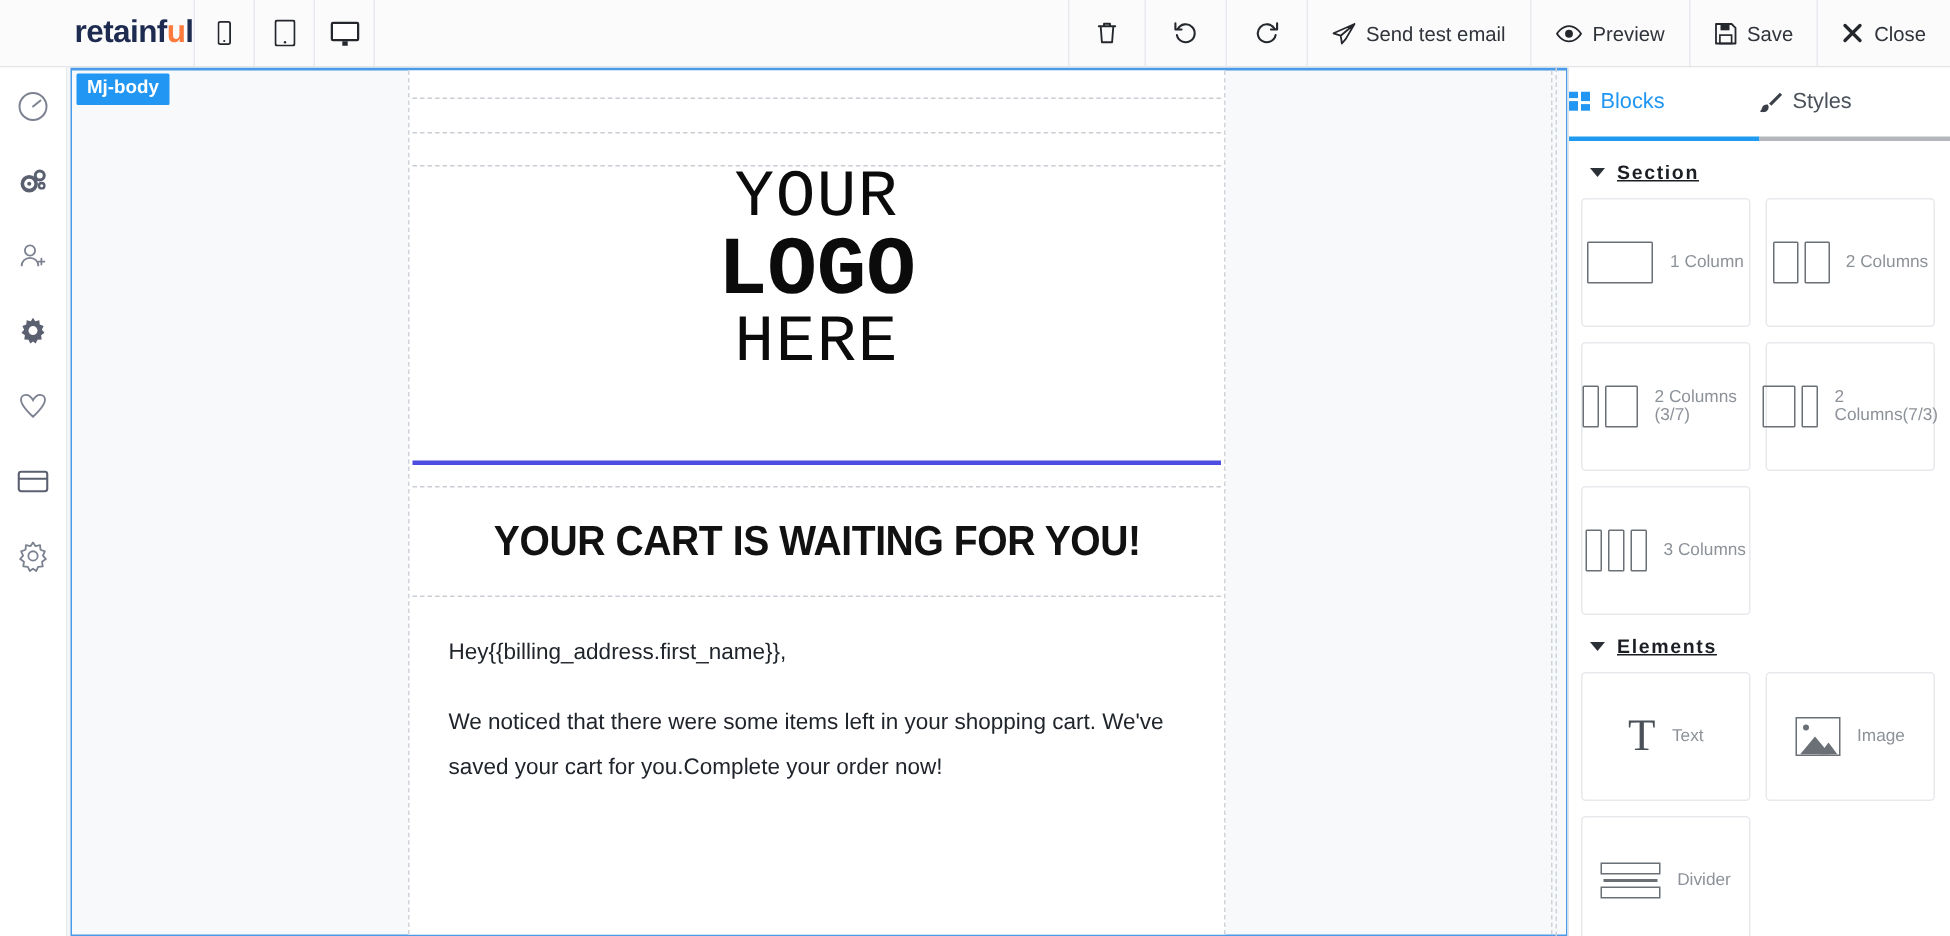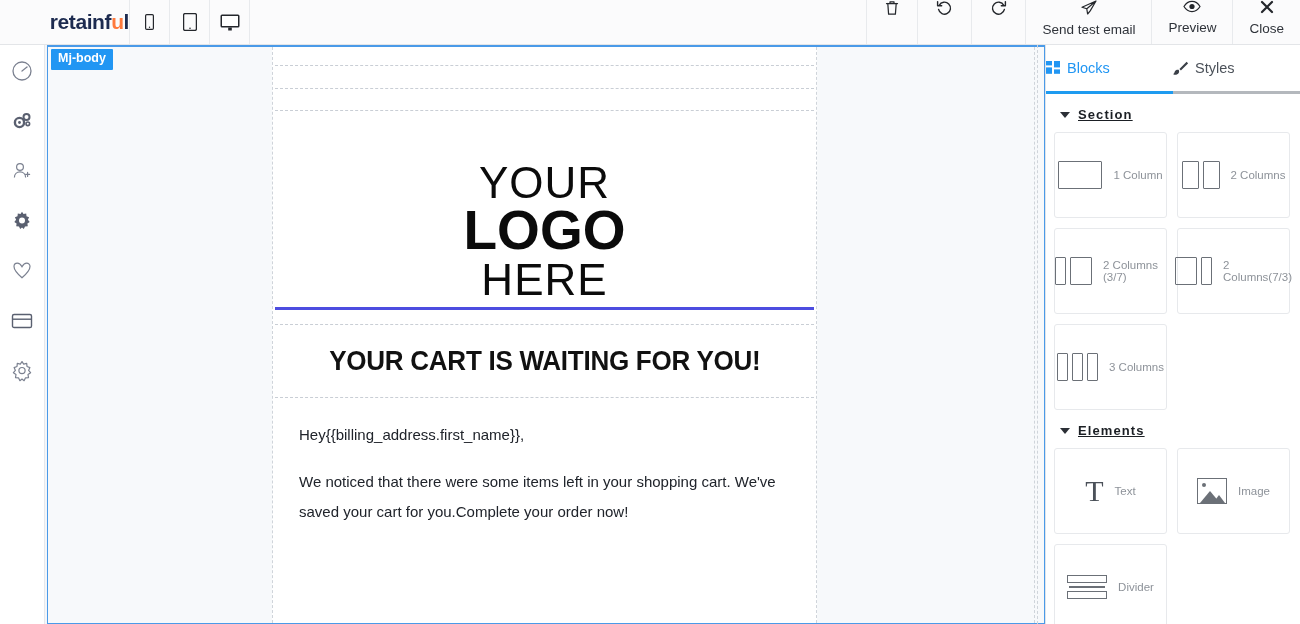--- a/index.html
+++ b/index.html
@@ -24,21 +24,21 @@
   .brand .n { color: #1d2b50; }
   .brand .o { color: #ff7a3d; }
   .dev-btn {
     width: 40px; display: flex; align-items: center; justify-content: center;
     border-right: 1px solid #e8eaed; cursor: pointer; color: #2b2f36;
   }
   .topbar .spacer { flex: 1; }
   .tb-item {
     display: flex; align-items: center; gap: 7px; padding: 0 16px;
     border-left: 1px solid #e8eaed; cursor: pointer;
-    font-size: 13.5px; color: #2f333a; white-space: nowrap; flex-direction: column;
+    font-size: 13.5px; color: #2f333a; white-space: nowrap;
   }
   .tb-icon-only { padding: 0 18px; }
   .tb-item svg { display: block; }
 
   
   .middle { flex: 1; display: flex; min-height: 0; }
 
   
   .rail {
     width: 45px; min-width: 45px; background: #fff;
@@ -67,21 +67,21 @@
     position: absolute; left: 224px; top: 0; width: 545px; bottom: 0;
     background: #ffffff; border-left: 1px dashed #cfd4da; border-right: 1px dashed #cfd4da;
     padding: 0 2px;
   }
   .sec {
     border-bottom: 1px dashed #c9ced5; position: relative;
   }
   .sec.empty-a { height: 19px; }
   .sec.empty-b { height: 23px; }
   .sec.empty-c { height: 22px; }
-  .sec.logo { height: 190px; display: flex; align-items: flex-end; justify-content: center; border-bottom: none; }
+  .sec.logo { height: 190px; display: flex; align-items: flex-start; justify-content: center; border-bottom: none; font-family: Liberation Mono, monospace; }
   .logo-img { text-align: center; color: #0b0b0b; line-height: 0.98; }
   .logo-img .l1 { font-size: 44px; font-weight: 400; letter-spacing: 1px; }
   .logo-img .l2 { font-size: 55px; font-weight: 800; letter-spacing: 0px; }
   .logo-img .l3 { font-size: 44px; font-weight: 400; letter-spacing: 1px; }
   .divider-sec { height: 24px; padding-top: 6px; border-bottom: 1px dashed #c9ced5; }
   .divider-line { height: 3px; background: #4d4de0; }
   .sec.headline { height: 73px; display: flex; align-items: center; justify-content: center; }
   .headline-txt {
     font-family: "Liberation Sans Narrow", "Liberation Sans", sans-serif;
     font-weight: 800; font-size: 28px; letter-spacing: -0.3px;
@@ -210,20 +210,28 @@
     </div>
 
     <div class="tb-item">
       <svg width="18" height="13" viewBox="0 0 18 13">
         <path d="M1 6.5S4 1.4 9 1.4 17 6.5 17 6.5 14 11.6 9 11.6 1 6.5 1 6.5z" fill="none" stroke="#24272c" stroke-width="1.2"></path>
         <circle cx="9" cy="6.5" r="2.6" fill="#24272c"></circle>
       </svg>
       <span>Preview</span>
     </div>
 
+    <div class="tb-item">
+      <svg width="15" height="15" viewBox="0 0 15 15">
+        <path d="M1 1h10.4L14 3.6V14H1V1z" fill="none" stroke="#24272c" stroke-width="1.2" stroke-linejoin="round"></path>
+        <rect x="4" y="1" width="6" height="4.2" fill="#24272c"></rect>
+        <rect x="3.6" y="8.4" width="7.8" height="5.6" fill="none" stroke="#24272c" stroke-width="1.1"></rect>
+      </svg>
+      <span>Save</span>
+    </div>
 
     <div class="tb-item">
       <svg width="14" height="14" viewBox="0 0 14 14">
         <path d="M2 2l10 10M12 2L2 12" stroke="#24272c" stroke-width="2.2" stroke-linecap="round"></path>
       </svg>
       <span>Close</span>
     </div>
   </div>
 
   <div class="middle">

